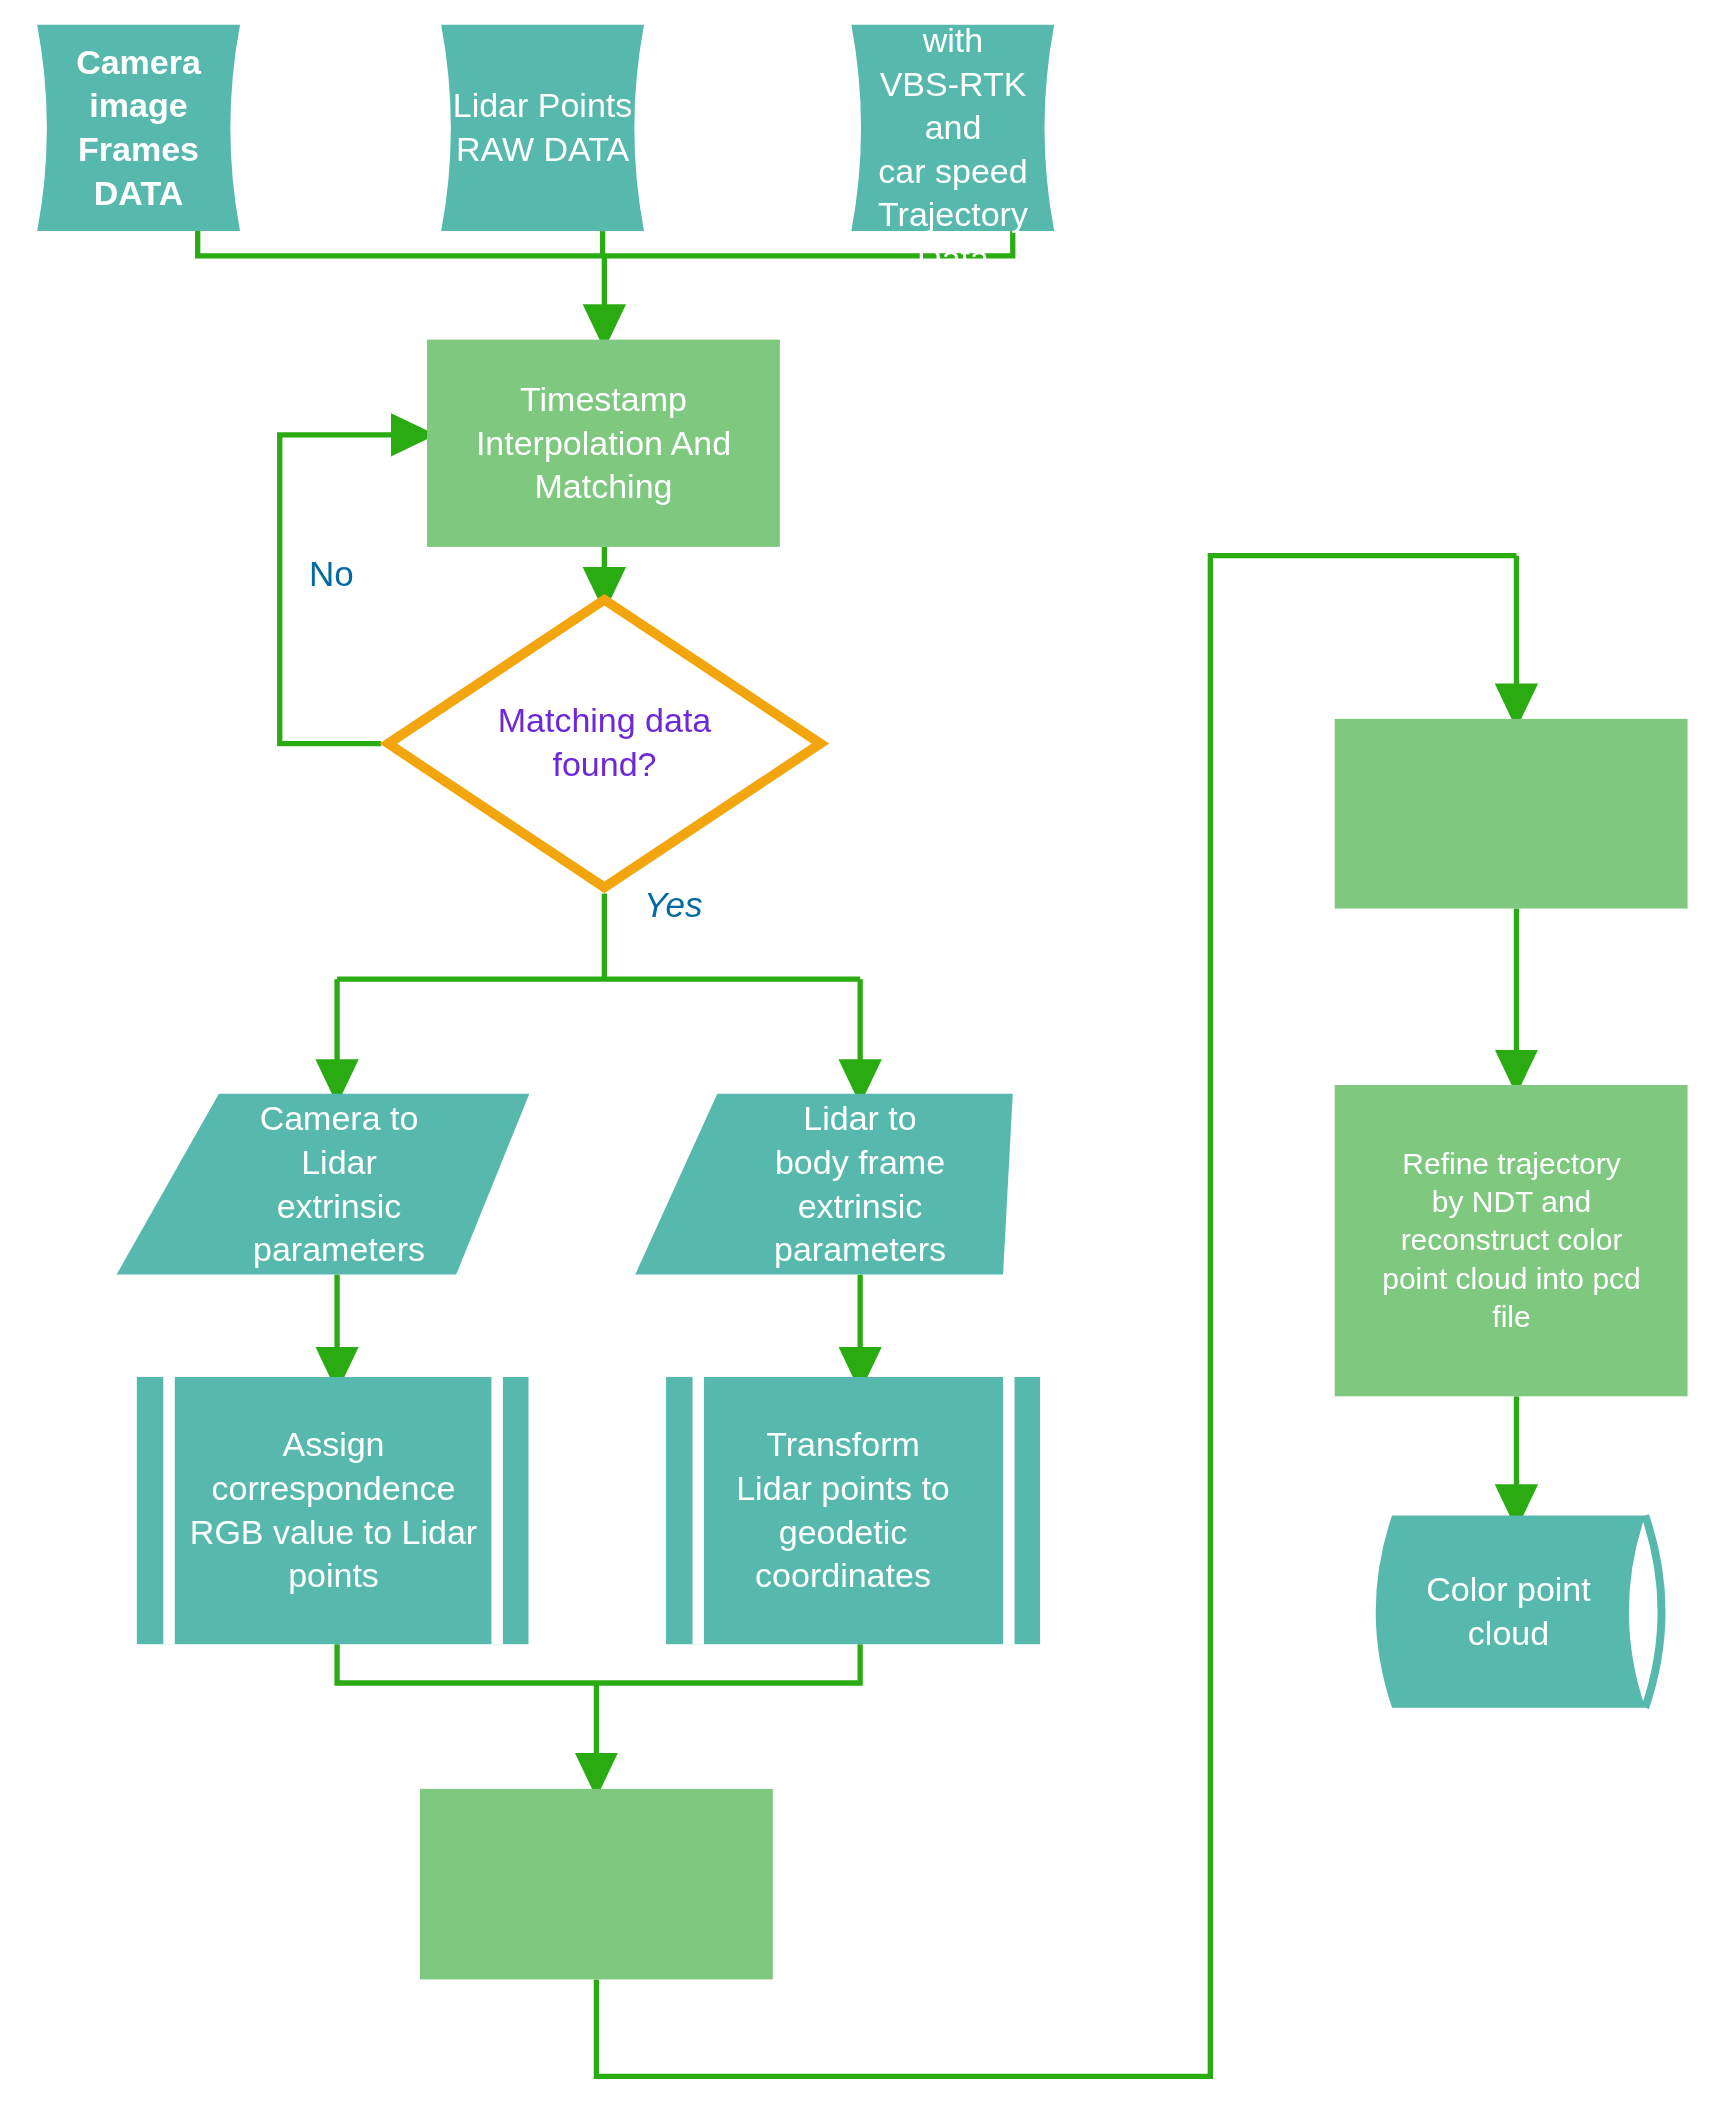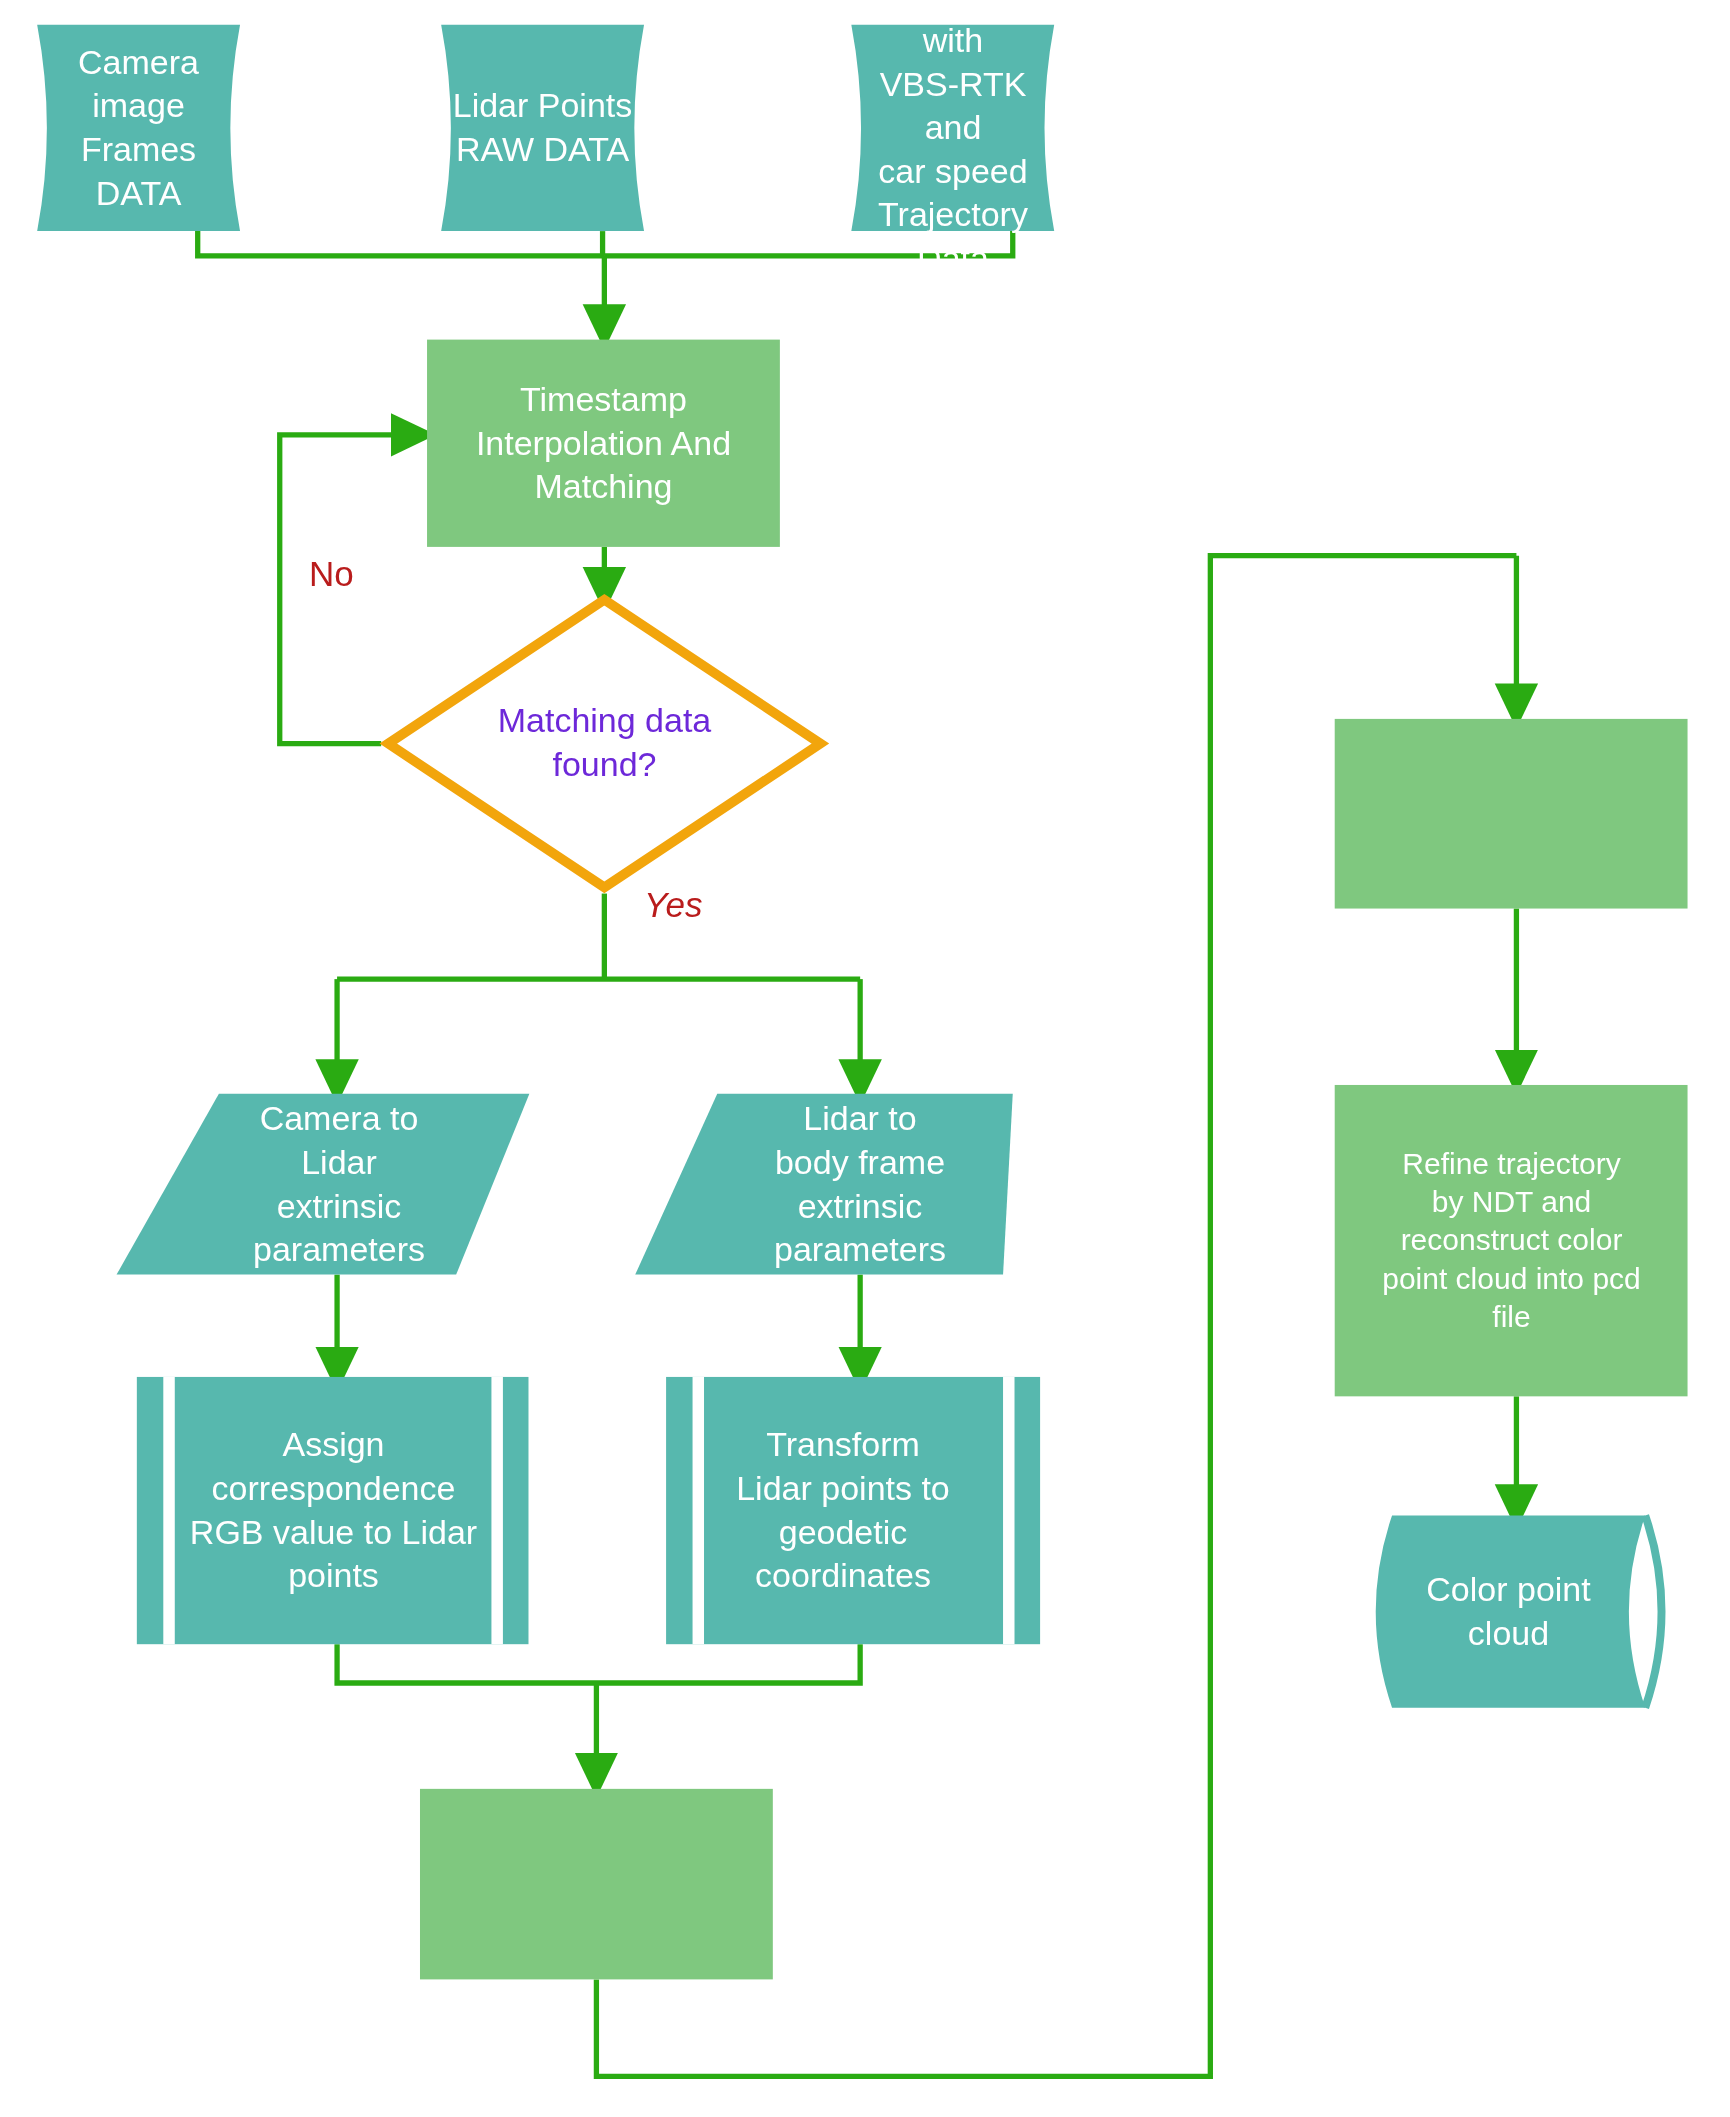--- a/index.html
+++ b/index.html
@@ -38,21 +38,21 @@
     width: 100%;
     padding: 0 8.8px;
     box-sizing: border-box;
     white-space: pre-line;
   }
   .teal-fill { color: #ffffff; }
   .green-fill { color: #ffffff; }
   .decision-label { color: #6d28d9; }
   .edge-label {
     position: absolute;
-    color: #b91c1c;
+    color: #0369a1;
     font-size: 35px;
     line-height: 1;
     white-space: nowrap;
   }
   svg.shapes {
     position: absolute;
     top: 0; left: 0;
     width: 1730px;
     height: 2117px;
     pointer-events: none;
@@ -128,21 +128,21 @@
     </g>
 
     <g>
       <path d="M1578,1718 L1865,1718 Q1828,1827 1865,1936 L1578,1936 Q1541,1827 1578,1718 Z" fill="#57b8ae"></path>
       <path d="M1865,1718 Q1902,1827 1865,1936" fill="none" stroke="#57b8ae" stroke-width="9"></path>
     </g>
   </svg>
 
   <div class="layer">
 
-    <div class="node teal-fill" style="left:37px; top:25px; width:203px; height:206px; font-size:34px;">
+    <div class="node teal-fill" style="left:37px; top:25px; width:203px; height:206px; font-size:34px;font-weight:bold;">
       <span class="node-text">Camera image
 Frames DATA</span>
     </div>
 
     <div class="node teal-fill" style="left:441px; top:25px; width:203px; height:206px; font-size:34px;">
       <span class="node-text">Lidar Points
 RAW DATA</span>
     </div>
 
     <div class="node teal-fill" style="left:847px; top:25px; width:212px; height:206px; font-size:34px;">

